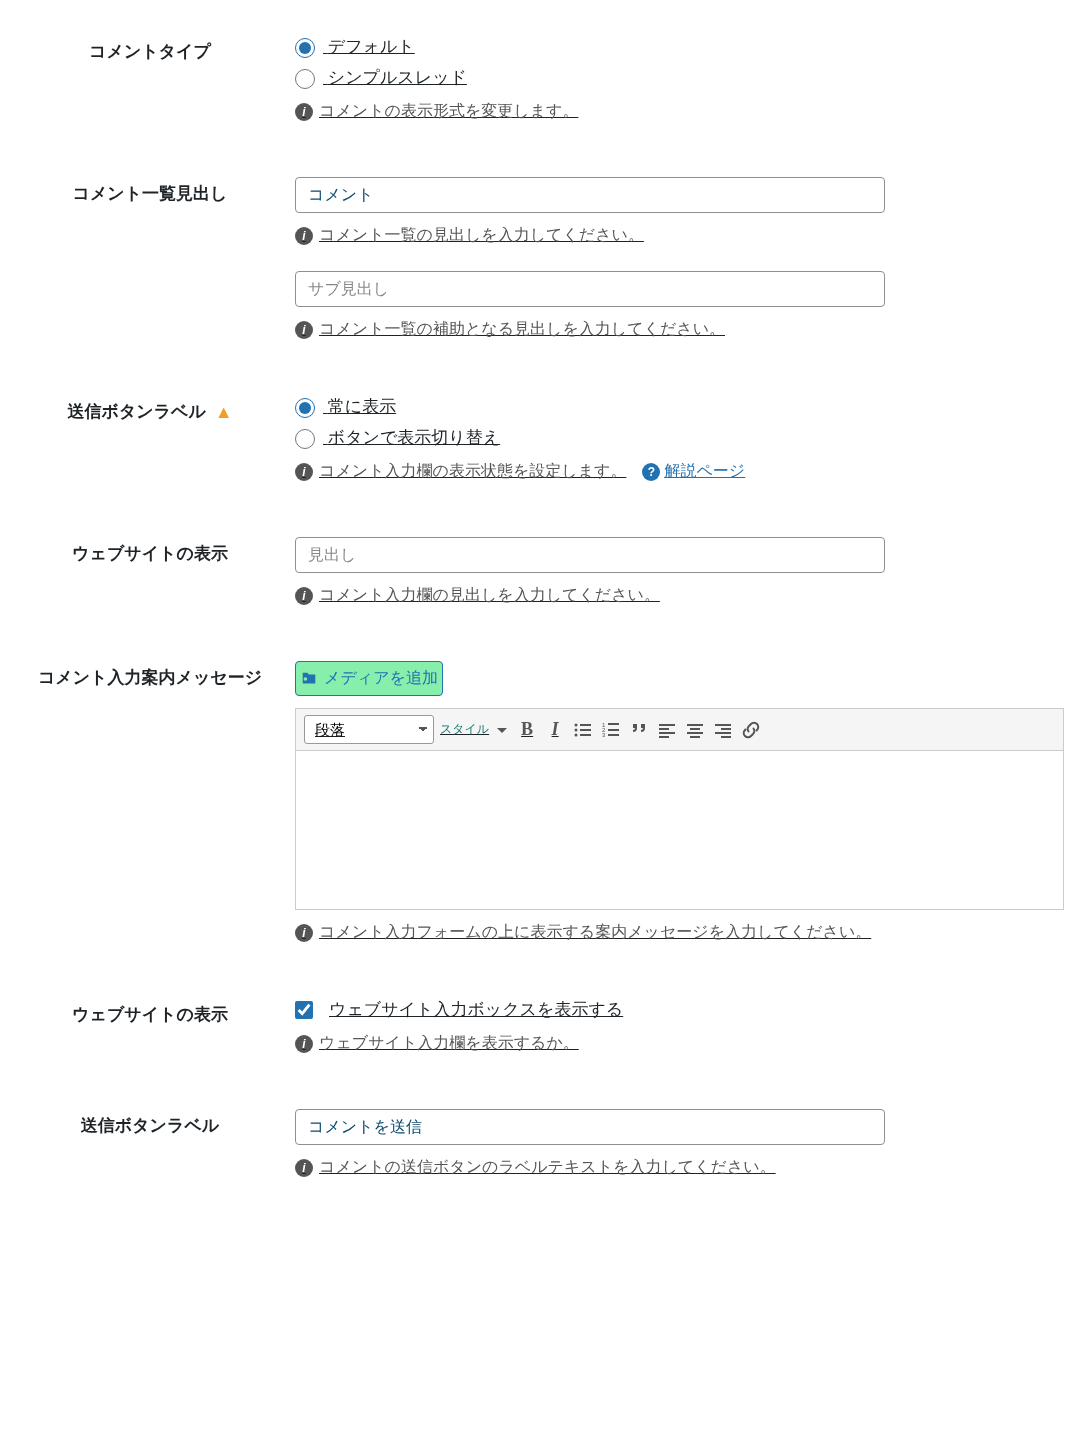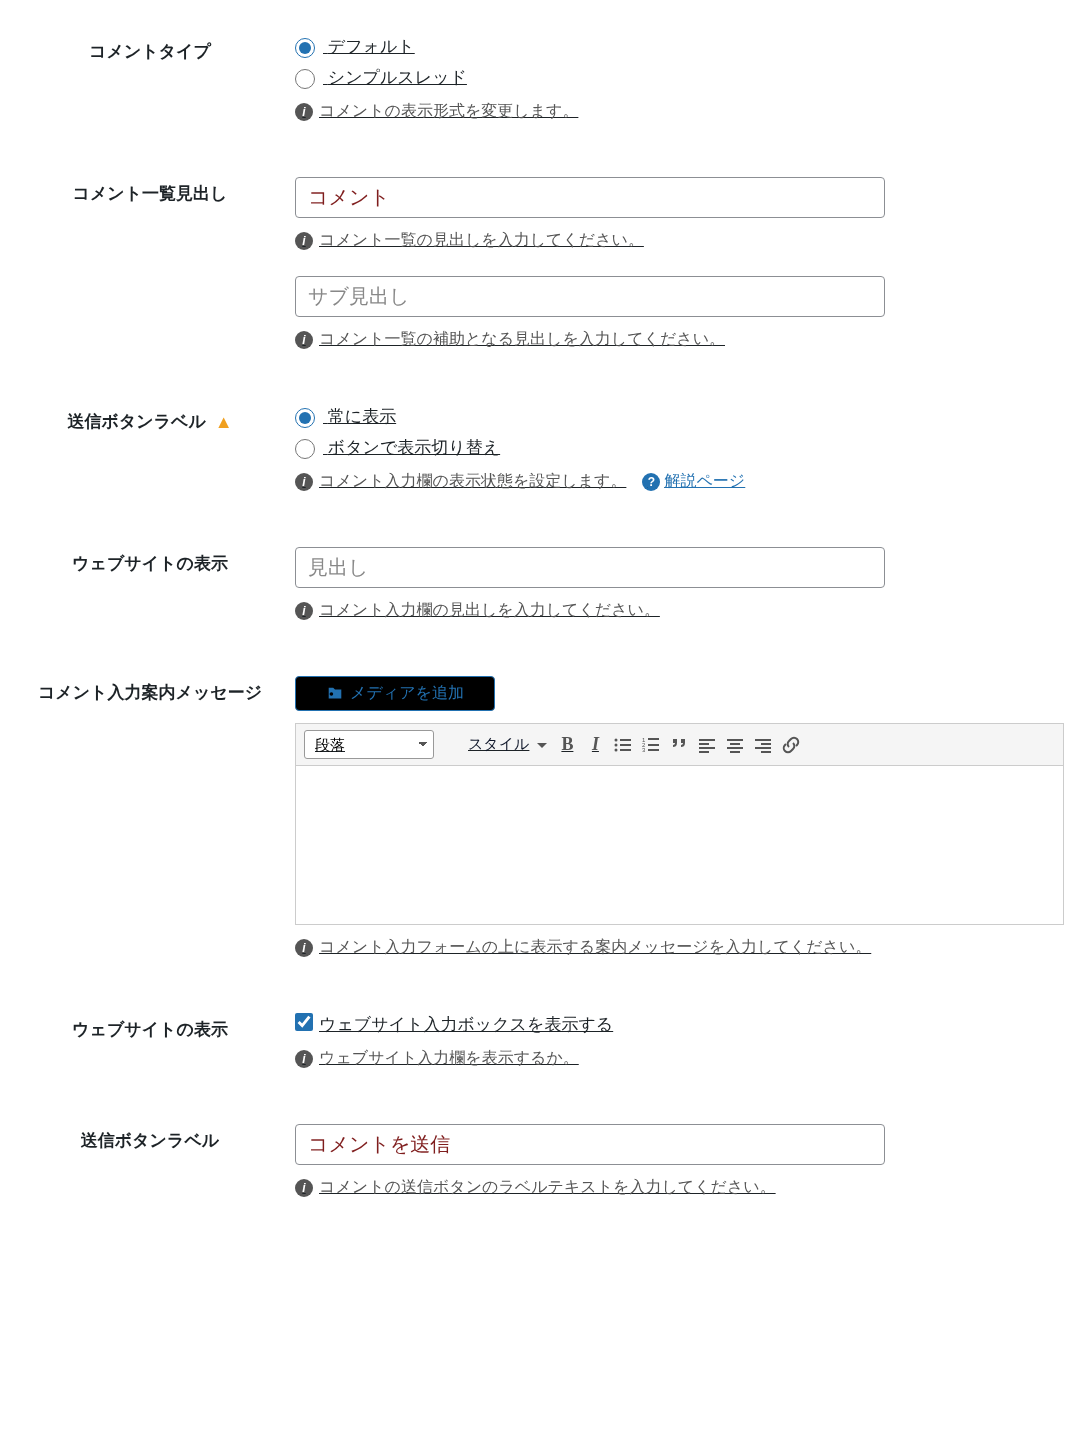--- a/index.html
+++ b/index.html
@@ -34,21 +34,22 @@
   }
   .radio-group input[type="radio"] {
     width: 20px; height: 20px;
     vertical-align: middle;
     margin-right: 8px;
     accent-color: #2271b1;
     cursor: pointer;
   }
   .check-line {
     display: flex;
-    gap: 6px;
+    align-items: center;
+    gap: 16px;
     margin-bottom: 6px;
     font-size: 17px;
   }
   .check-line input[type="checkbox"] {
     width: 18px; height: 18px;
     accent-color: #2271b1;
     cursor: pointer;
   }
   .desc {
     display: flex;
@@ -96,36 +97,36 @@
     font-size: 12px;
     font-weight: 700;
     align-items: center;
     justify-content: center;
     flex-shrink: 0;
   }
   input[type="text"] {
     width: 590px;
     max-width: 100%;
     padding: 8px 12px;
-    font-size: 20px;
+    font-size: 16px;
     border: 1px solid #8c8f94;
     border-radius: 4px;
     background: #fff;
-    color: #7f1d1d;
+    color: #0c4a6e;
   }
   input[type="text"]::placeholder { color: #888; }
   .stack { margin-bottom: 25px; }
   .media-button {
     display: inline-flex;
     align-items: center;
     gap: 6px;
-    padding: 6px 30px;
+    padding: 6px 4px;
     border: 1px solid #2271b1;
     border-radius: 4px;
-    background: #000000;
+    background: #86efac;
     color: #2271b1;
     font-size: 16px;
     cursor: pointer;
     margin-bottom: 12px;
   }
   .media-icon {
     display: inline-flex;
     width: 18px; height: 18px;
     color: #2271b1;
   }
@@ -148,25 +149,24 @@
     background-position: right 10px center, right 5px center;
     background-size: 5px 5px, 5px 5px;
     background-repeat: no-repeat;
     min-width: 130px;
     cursor: pointer;
   }
   .tb-dropdown {
     display: inline-flex;
     align-items: center;
     gap: 4px;
-    color: #0f172a;
-    font-size: 15px;
+    color: #0f766e;
+    font-size: 12px;
     cursor: pointer;
     padding: 4px 6px;
-    margin-left: 28px;
   }
   .tb-btn {
     display: inline-flex;
     width: 28px; height: 28px;
     align-items: center;
     justify-content: center;
     color: #555;
     cursor: pointer;
     font-size: 18px;
   }

